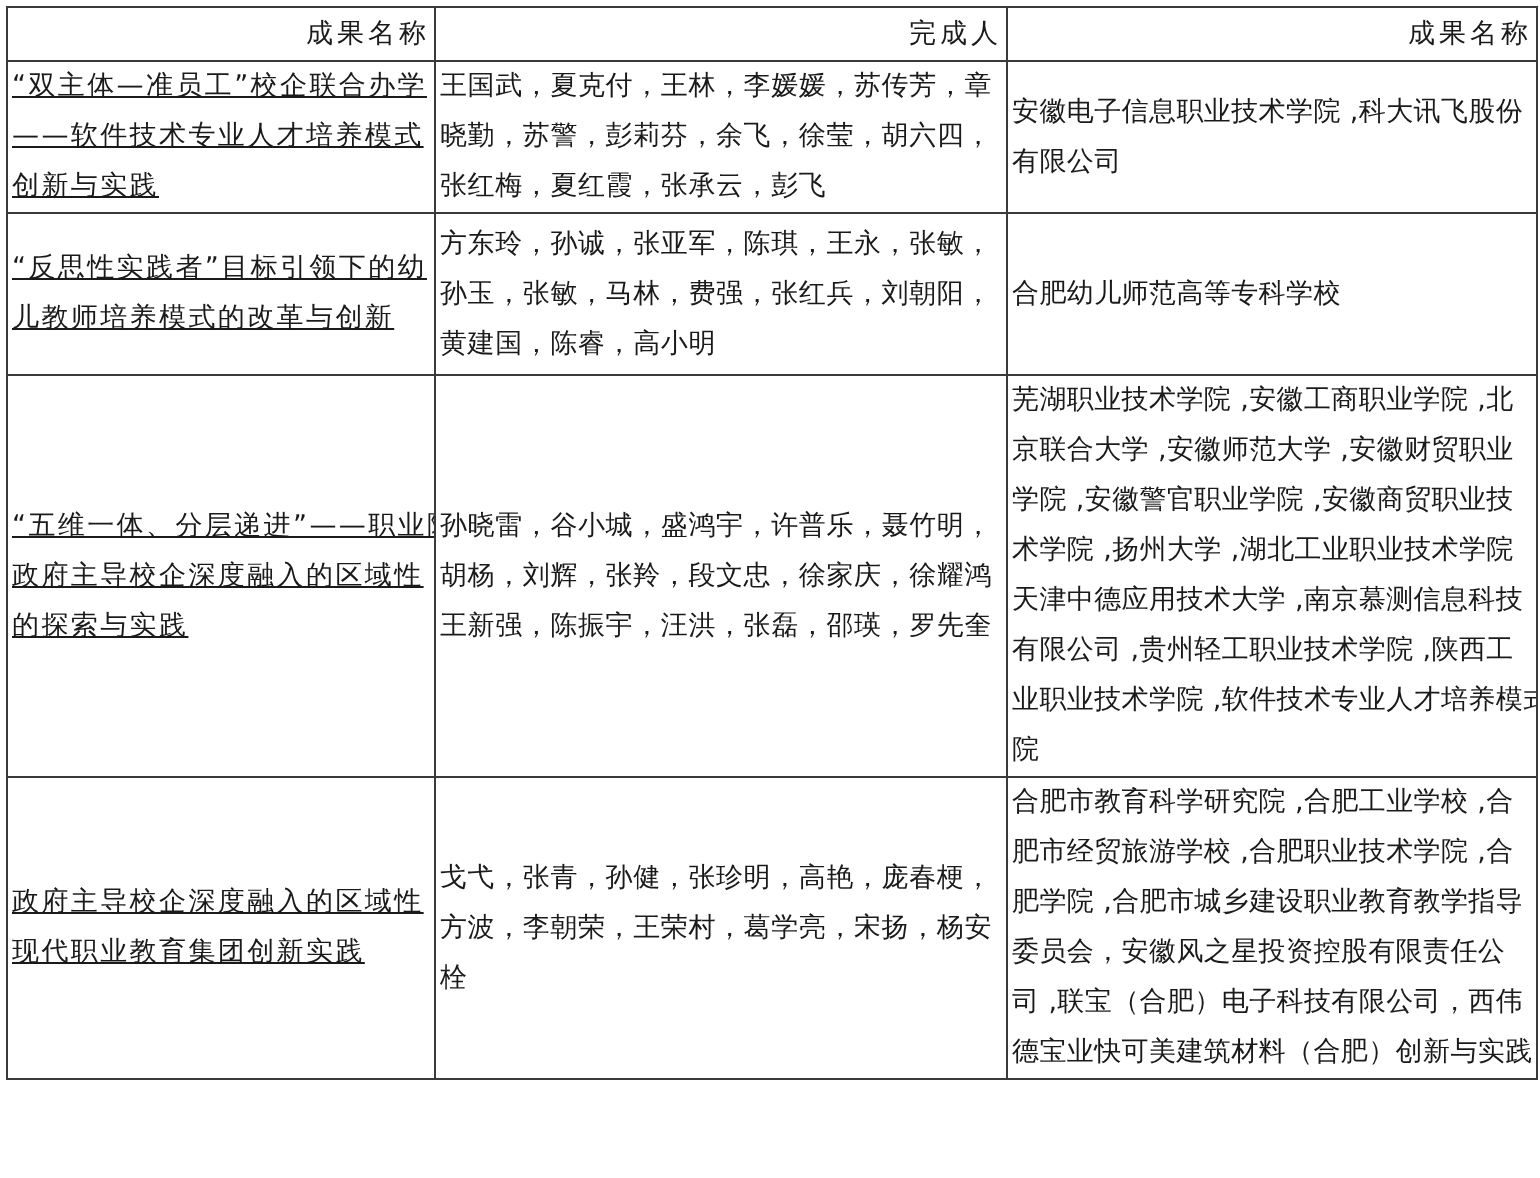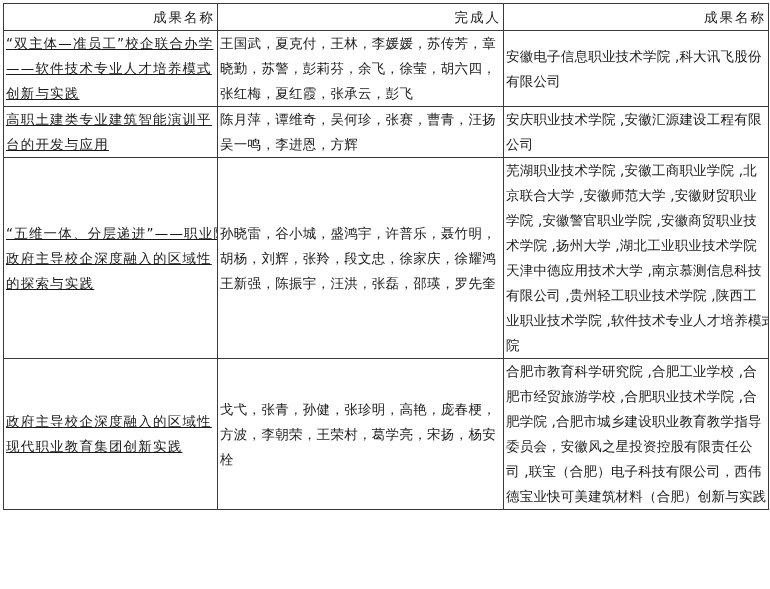--- a/index.html
+++ b/index.html
@@ -48,32 +48,32 @@
       <td class="people">
         <span class="line">王国武，夏克付，王林，李媛媛，苏传芳，章</span>
         <span class="line">晓勤，苏警，彭莉芬，余飞，徐莹，胡六四，</span>
         <span class="line">张红梅，夏红霞，张承云，彭飞</span>
       </td>
       <td class="org">
         <span class="line">安徽电子信息职业技术学院 ,科大讯飞股份</span>
         <span class="line">有限公司</span>
       </td>
     </tr>
-    <tr class="r2">
+    <tr class="r3">
       <td class="name">
-        <span class="line">高职土建类专业建筑智能演训平</span>
-        <span class="line">台的开发与应用</span>
+        <span class="line">“反思性实践者”目标引领下的幼</span>
+        <span class="line">儿教师培养模式的改革与创新</span>
       </td>
       <td class="people">
-        <span class="line">陈月萍，谭维奇，吴何珍，张赛，曹青，汪扬</span>
-        <span class="line">吴一鸣，李进恩，方辉</span>
+        <span class="line">方东玲，孙诚，张亚军，陈琪，王永，张敏，</span>
+        <span class="line">孙玉，张敏，马林，费强，张红兵，刘朝阳，</span>
+        <span class="line">黄建国，陈睿，高小明</span>
       </td>
       <td class="org">
-        <span class="line">安庆职业技术学院 ,安徽汇源建设工程有限</span>
-        <span class="line">公司</span>
+        <span class="line">合肥幼儿师范高等专科学校</span>
       </td>
     </tr>
     <tr class="r4">
       <td class="name">
         <span class="line">“五维一体、分层递进”——职业院</span>
         <span class="line">政府主导校企深度融入的区域性</span>
         <span class="line">的探索与实践</span>
       </td>
       <td class="people">
         <span class="line">孙晓雷，谷小城，盛鸿宇，许普乐，聂竹明，</span>

